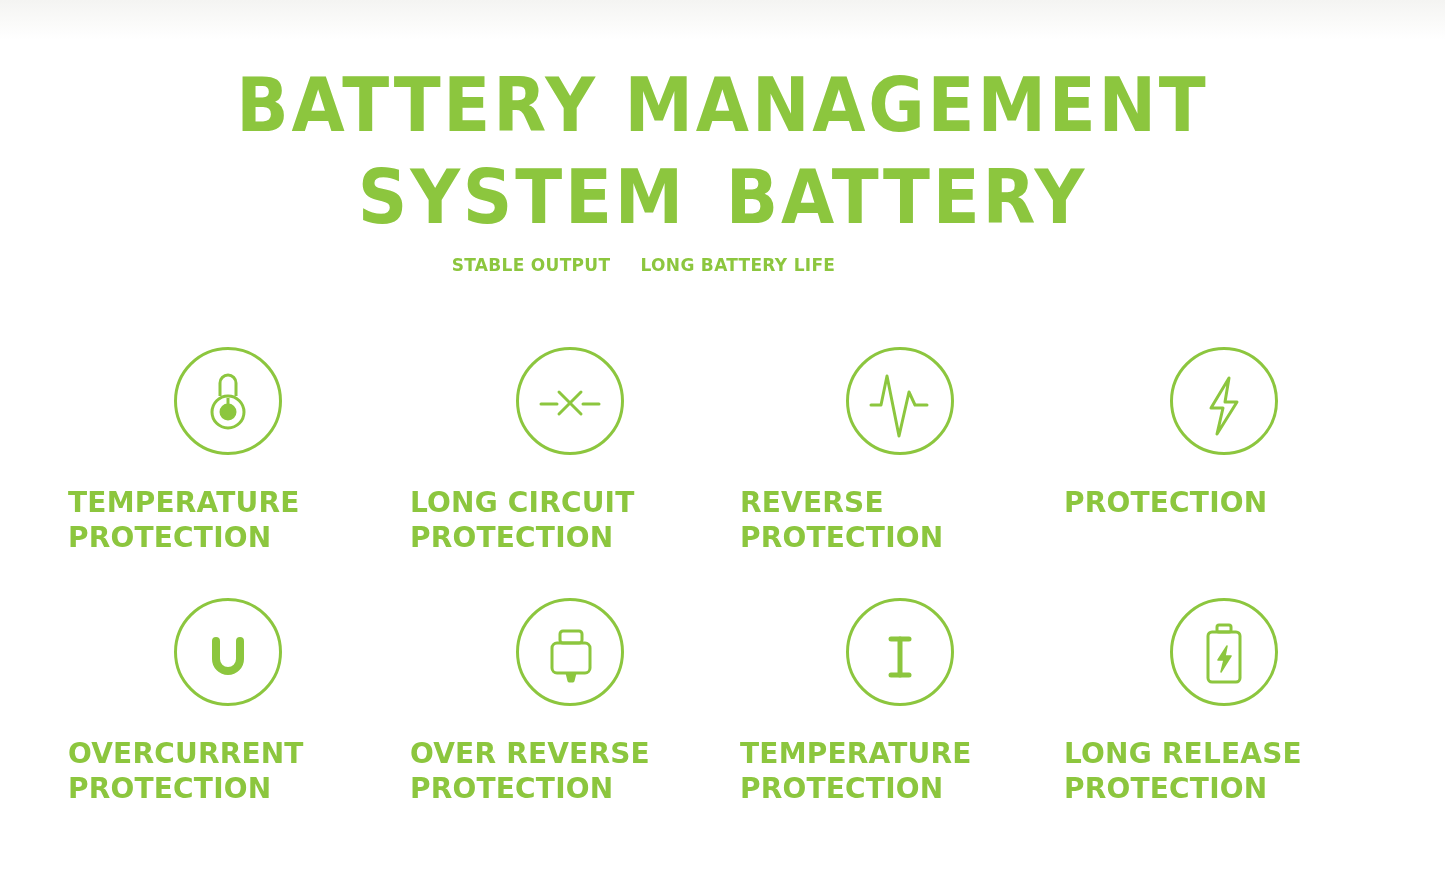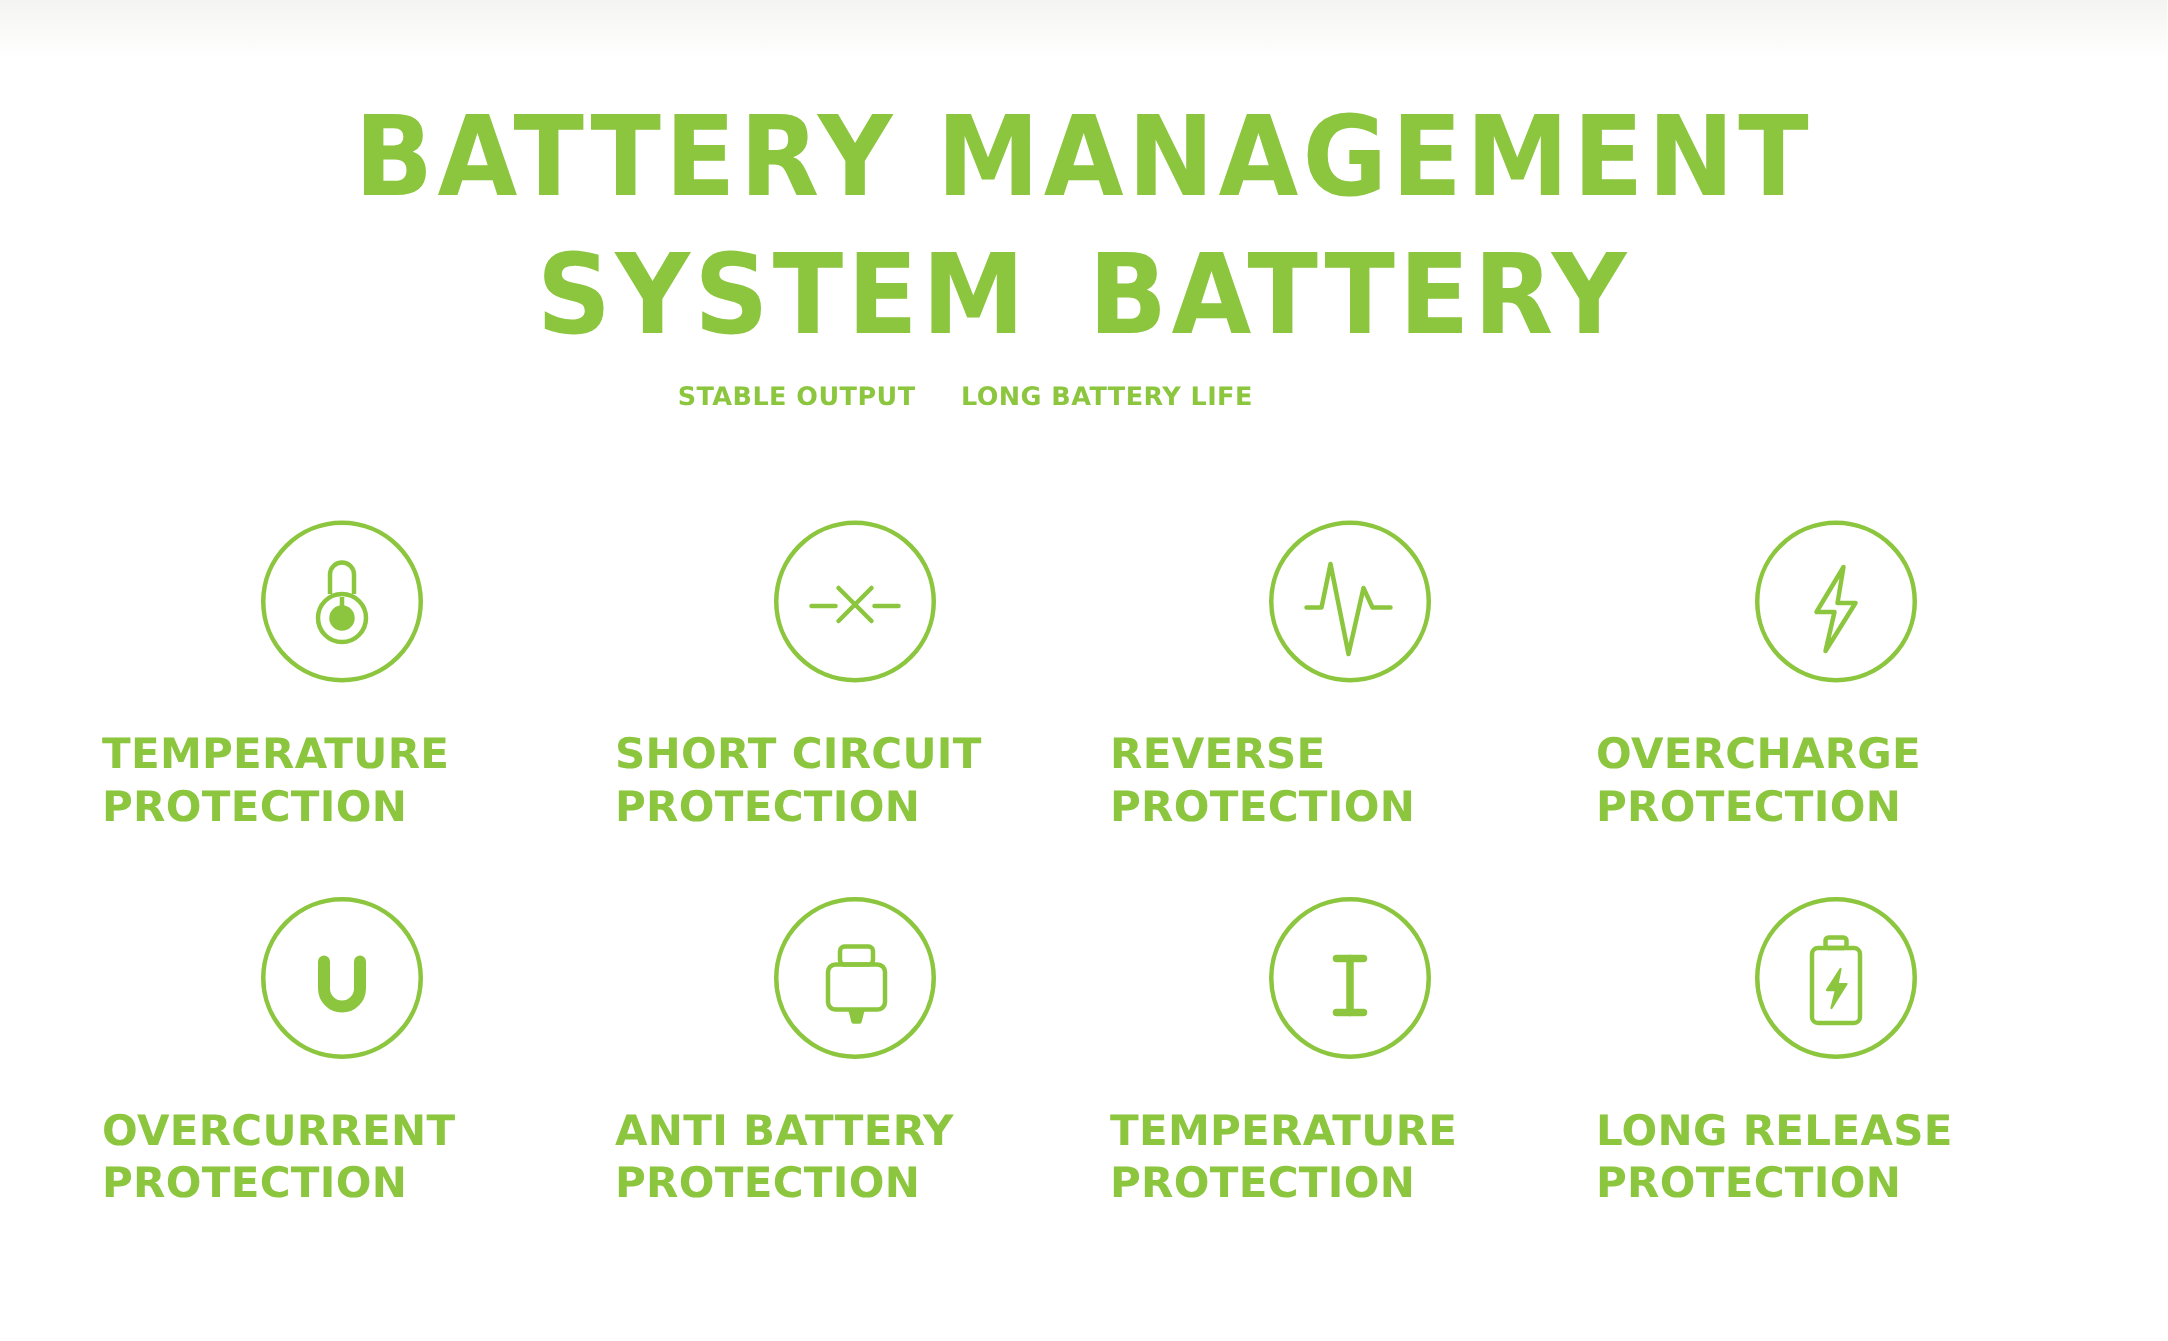--- a/index.html
+++ b/index.html
@@ -106,21 +106,21 @@
 <div class="feature" style="left:410px; top:347px;">
   <div class="icon-circle">
     <svg viewBox="0 0 102 102" fill="none" stroke="#8cc63e" stroke-width="3" stroke-linecap="round">
       <path d="M22 54 H38"></path>
       <path d="M64 54 H80"></path>
       <path d="M40 42 L62 64"></path>
       <path d="M62 42 L40 64"></path>
     </svg>
   </div>
   <div class="feature-label">
-    <div>SHORT CIRCUIT</div>
+    <div>LONG CIRCUIT</div>
     <div>PROTECTION</div>
   </div>
 </div>
 
 <div class="feature" style="left:740px; top:347px;">
   <div class="icon-circle">
     <svg viewBox="0 0 102 102" fill="none" stroke="#8cc63e" stroke-width="3" stroke-linejoin="round" stroke-linecap="round">
       <path d="M22 55 H32 L38 26 L50 86 L60 42 L66 55 H78"></path>
     </svg>
   </div>
@@ -130,21 +130,20 @@
   </div>
 </div>
 
 <div class="feature" style="left:1064px; top:347px;">
   <div class="icon-circle">
     <svg viewBox="0 0 102 102" fill="none" stroke="#8cc63e" stroke-width="3" stroke-linejoin="round">
       <path d="M56 28 L38 58 H50 L44 84 L64 52 H52 Z"></path>
     </svg>
   </div>
   <div class="feature-label">
-    <div>OVERCHARGE</div>
     <div>PROTECTION</div>
   </div>
 </div>
 
 <div class="feature" style="left:68px; top:598px;">
   <div class="icon-circle">
     <svg viewBox="0 0 102 102" fill="none" stroke="#8cc63e" stroke-width="8" stroke-linecap="round">
       <path d="M39 40 V58 a12 12 0 0 0 24 0 V40"></path>
     </svg>
   </div>
@@ -156,21 +155,21 @@
 
 <div class="feature" style="left:410px; top:598px;">
   <div class="icon-circle">
     <svg viewBox="0 0 102 102" fill="none" stroke="#8cc63e" stroke-width="3" stroke-linejoin="round">
       <rect x="41" y="30" width="22" height="12" rx="3"></rect>
       <rect x="33" y="42" width="38" height="30" rx="5"></rect>
       <path d="M48 72 L50 80 H54 L56 72" fill="#8cc63e"></path>
     </svg>
   </div>
   <div class="feature-label">
-    <div>ANTI BATTERY</div>
+    <div>OVER REVERSE</div>
     <div>PROTECTION</div>
   </div>
 </div>
 
 <div class="feature" style="left:740px; top:598px;">
   <div class="icon-circle">
     <svg viewBox="0 0 102 102" fill="none" stroke="#8cc63e" stroke-width="5" stroke-linecap="round">
       <path d="M42 38 H60"></path>
       <path d="M51 38 V74"></path>
       <path d="M42 74 H60"></path>

